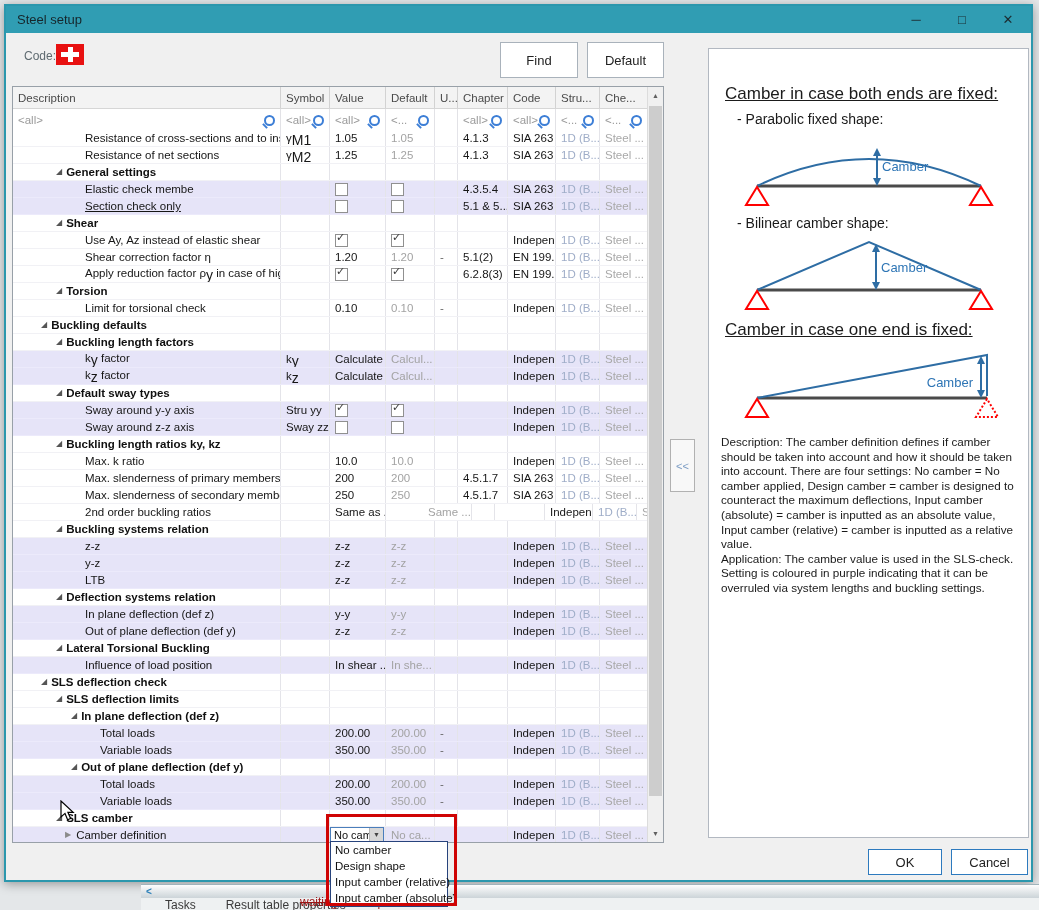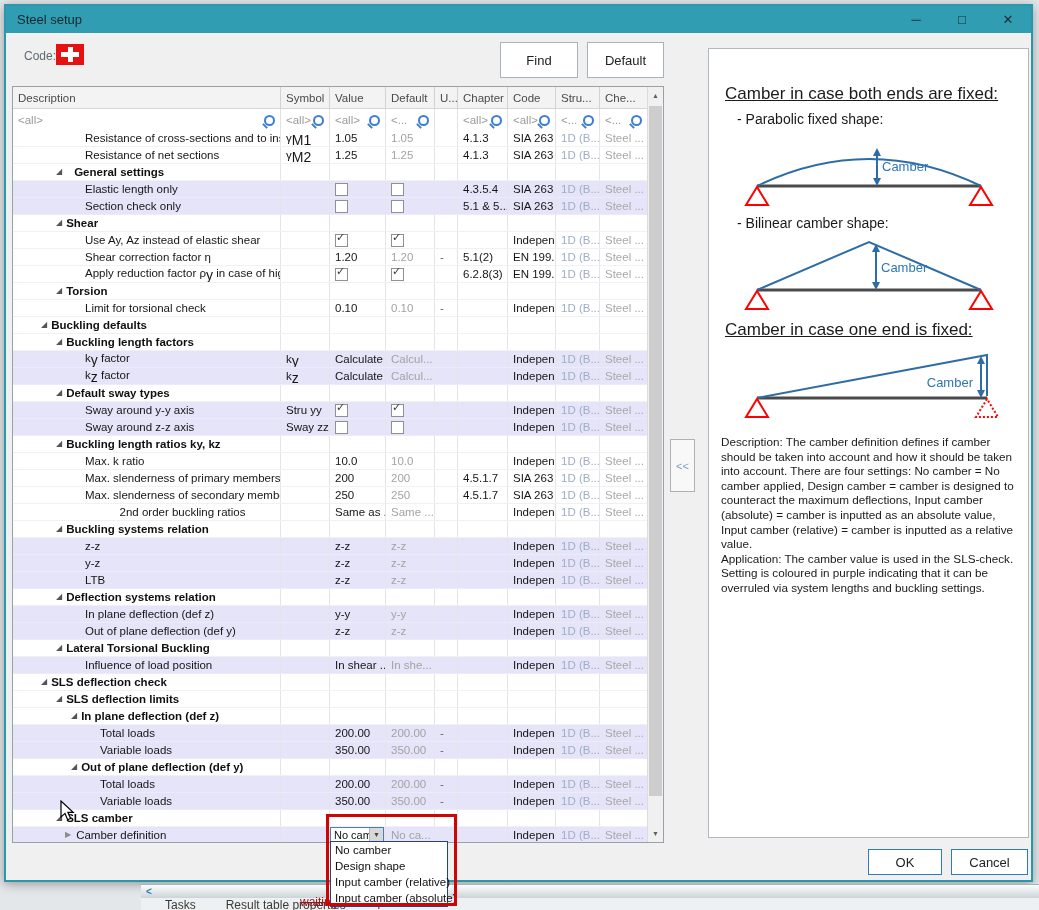--- a/index.html
+++ b/index.html
@@ -171,50 +171,50 @@
           <div class="cell c-def" style="width: 49px;">1.25</div>
           <div class="cell c-u" style="width: 23px;"></div>
           <div class="cell" style="width: 50px;">4.1.3</div>
           <div class="cell" style="width: 48px;">SIA 263</div>
           <div class="cell c-stru" style="width: 44px;">1D (B...</div>
           <div class="cell c-che" style="width: 48px;">Steel ...</div>
         </div>
         <div class="row group">
           <div class="cell desc" style="width: 268px;">
             <span class="grp-marker" style="margin-left: 43px;">◢</span>
-            <span class="dtext" style="margin-left: 12px;">General settings</span>
-          </div>
-          <div class="cell" style="width: 49px;"></div>
-          <div class="cell" style="width: 56px;"></div>
-          <div class="cell c-def" style="width: 49px;"></div>
-          <div class="cell c-u" style="width: 23px;"></div>
-          <div class="cell" style="width: 50px;"></div>
-          <div class="cell" style="width: 48px;"></div>
-          <div class="cell c-stru" style="width: 44px;"></div>
-          <div class="cell c-che" style="width: 48px;"></div>
-        </div>
-        <div class="row purple">
-          <div class="cell desc" style="width: 268px;">
-            <span class="dtext" style="margin-left: 72px;">Elastic length only</span>
+            <span class="dtext" style="margin-left: 4px;">General settings</span>
+          </div>
+          <div class="cell" style="width: 49px;"></div>
+          <div class="cell" style="width: 56px;"></div>
+          <div class="cell c-def" style="width: 49px;"></div>
+          <div class="cell c-u" style="width: 23px;"></div>
+          <div class="cell" style="width: 50px;"></div>
+          <div class="cell" style="width: 48px;"></div>
+          <div class="cell c-stru" style="width: 44px;"></div>
+          <div class="cell c-che" style="width: 48px;"></div>
+        </div>
+        <div class="row purple">
+          <div class="cell desc" style="width: 268px;">
+            <span class="dtext" style="margin-left: 72px;">Elastic check membe</span>
           </div>
           <div class="cell" style="width: 49px;"></div>
           <div class="cell" style="width: 56px;">
             <div class="cb"></div>
           </div>
           <div class="cell c-def" style="width: 49px;">
             <div class="cb"></div>
           </div>
           <div class="cell c-u" style="width: 23px;"></div>
           <div class="cell" style="width: 50px;">4.3.5.4</div>
           <div class="cell" style="width: 48px;">SIA 263</div>
           <div class="cell c-stru" style="width: 44px;">1D (B...</div>
           <div class="cell c-che" style="width: 48px;">Steel ...</div>
         </div>
         <div class="row purple">
-          <div class="cell desc" style="width: 268px;">
+          <div class="cell desc" style="width: 268px; text-decoration: underline;">
             <span class="dtext" style="margin-left: 72px;">Section check only</span>
           </div>
           <div class="cell" style="width: 49px;"></div>
           <div class="cell" style="width: 56px;">
             <div class="cb"></div>
           </div>
           <div class="cell c-def" style="width: 49px;">
             <div class="cb"></div>
           </div>
           <div class="cell c-u" style="width: 23px;"></div>
@@ -460,26 +460,26 @@
           <div class="cell" style="width: 49px;"></div>
           <div class="cell" style="width: 56px;">250</div>
           <div class="cell c-def" style="width: 49px;">250</div>
           <div class="cell c-u" style="width: 23px;"></div>
           <div class="cell" style="width: 50px;">4.5.1.7</div>
           <div class="cell" style="width: 48px;">SIA 263</div>
           <div class="cell c-stru" style="width: 44px;">1D (B...</div>
           <div class="cell c-che" style="width: 48px;">Steel ...</div>
         </div>
         <div class="row">
-          <div class="cell desc" style="width: 268px; justify-content: center;">
+          <div class="cell desc" style="width: 268px;">
             <span class="dtext" style="margin-left: 72px;">2nd order buckling ratios</span>
           </div>
           <div class="cell" style="width: 49px;"></div>
           <div class="cell" style="width: 56px;">Same as ...</div>
-          <div class="cell c-def" style="width: 49px;">Same ...</div>
+          <div class="cell c-def" style="width: 49px; margin-left: 37px;">Same ...</div>
           <div class="cell c-u" style="width: 23px;"></div>
           <div class="cell" style="width: 50px;"></div>
           <div class="cell" style="width: 48px;">Indepen...</div>
           <div class="cell c-stru" style="width: 44px;">1D (B...</div>
           <div class="cell c-che" style="width: 48px;">Steel ...</div>
         </div>
         <div class="row group">
           <div class="cell desc" style="width: 268px;">
             <span class="grp-marker" style="margin-left: 43px;">◢</span>
             <span class="dtext" style="margin-left: 4px;">Buckling systems relation</span>

